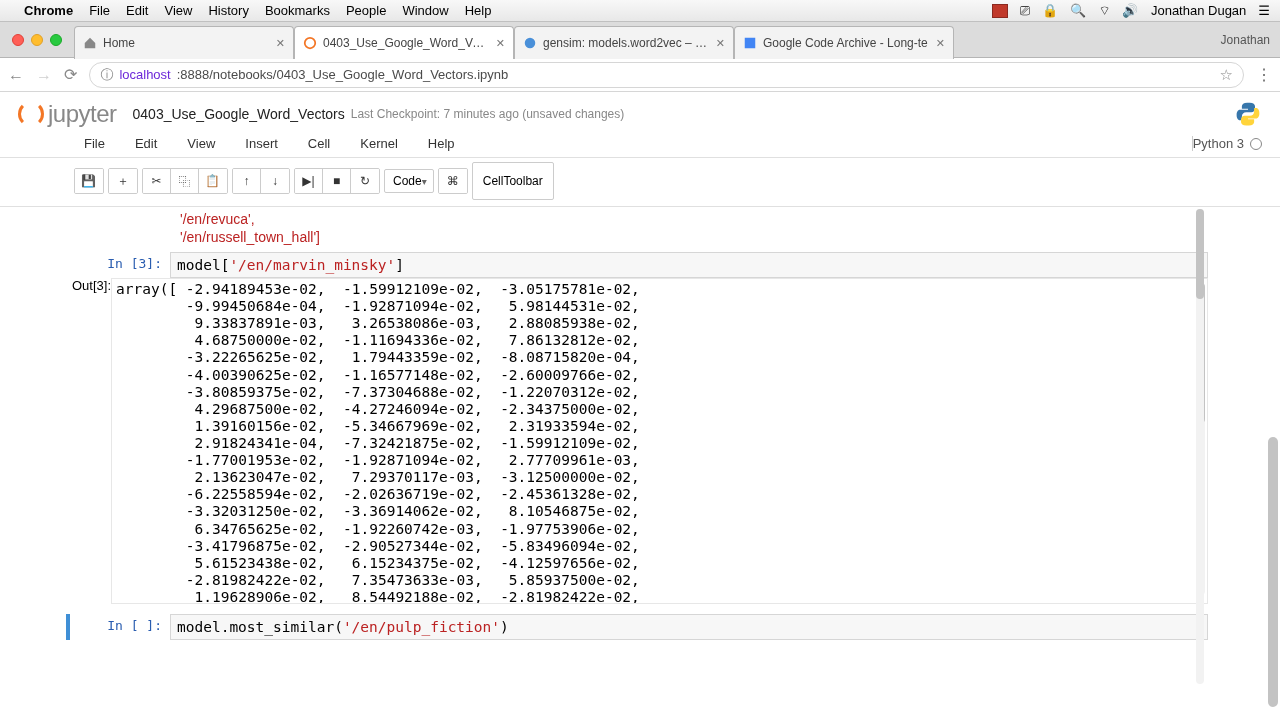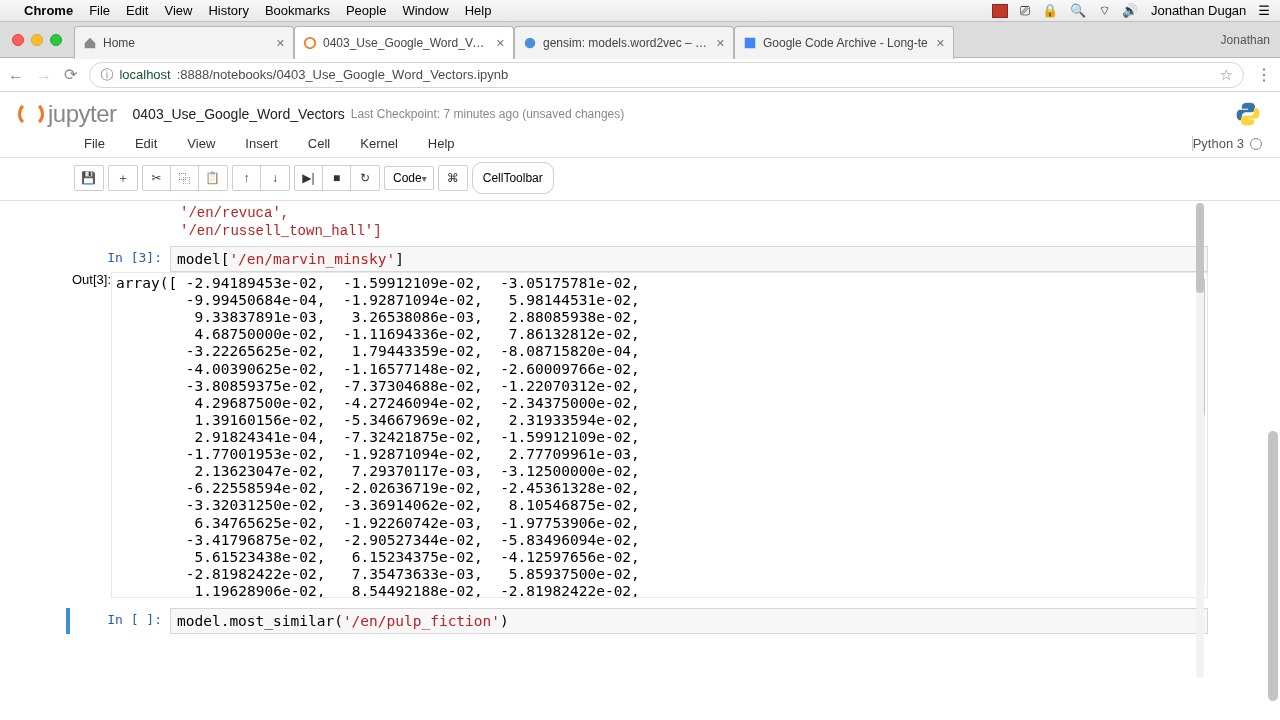--- a/index.html
+++ b/index.html
@@ -19,50 +19,50 @@
 .tab { height:30px; min-width:220px; max-width:220px; background:#f3f3f3; border:1px solid #b5b5b5; border-bottom:none; border-radius:4px 4px 0 0; margin-top:6px; display:flex; align-items:center; padding:16px 8px; font-size:12px; color:#444; gap:6px; overflow:hidden; }
 .tab.active { background:#fff; }
 .tab .favicon { width:14px; height:14px; flex-shrink:0; }
 .tab .title { flex:1; white-space:nowrap; overflow:hidden; text-overflow:ellipsis; }
 .tab .close { color:#777; font-size:11px; }
 .tabbar .profile { margin-left:auto; margin-right:10px; font-size:12px; color:#555; }
 
 .urlbar { height:34px; background:#fff; border-bottom:1px solid #d6d6d6; display:flex; align-items:center; padding:0 8px; gap:12px; }
 .urlbar .navbtn { color:#8a8a8a; font-size:16px; cursor:pointer; }
 .urlbar .addr { flex:1; display:flex; align-items:center; border:1px solid #d6d6d6; border-radius:14px; height:26px; padding:0 10px; font-size:13px; color:#4b4b4b; gap:6px; }
-.urlbar .addr .host { color:#14532d; }
+.urlbar .addr .host { color:#6d28d9; }
 .urlbar .star { color:#8a8a8a; font-size:15px; }
 .urlbar .dots { color:#6a6a6a; font-size:16px; }
 
 .jheader { display:flex; align-items:center; padding:8px 18px 4px 18px; }
 .jlogo { display:flex; align-items:center; gap:4px; margin-right:16px; }
 .jlogo-sym { width:26px; height:26px; border:3px solid #f37626; border-radius:50%; border-top-color:transparent; border-bottom-color:transparent; }
 .jlogo-text { font-size:24px; color:#888; letter-spacing:-0.5px; }
 .nbtitle { font-size:14px; color:#222; }
 .checkpoint { font-size:12px; color:#888; margin-left:6px; }
 .pylogo { margin-left:auto; width:28px; height:28px; }
 
 .jmenubar { display:flex; align-items:center; padding:4px 18px 6px 84px; gap:30px; font-size:13px; color:#333; border-bottom:1px solid #e0e0e0; }
 .jmenubar .right { margin-left:auto; display:flex; align-items:center; gap:6px; color:#555; border-left:1px solid #ccc; }
 .jmenubar .kstatus { width:12px; height:12px; border:1px solid #888; border-radius:50%; }
 
 .jtoolbar { display:flex; align-items:center; padding:4px 18px 6px 74px; gap:4px; border-bottom:1px solid #e0e0e0; }
 .btngrp { display:flex; border:1px solid #ccc; border-radius:2px; overflow:hidden; }
 .btngrp .tbtn { width:28px; height:24px; display:flex; align-items:center; justify-content:center; font-size:12px; color:#333; border-right:1px solid #ccc; background:#fff; cursor:pointer; }
 .btngrp .tbtn:last-child { border-right:none; }
 .celltype { border:1px solid #ccc; border-radius:2px; height:24px; display:flex; align-items:center; padding:0 6px 0 8px; font-size:12px; background:#fff; }
-.celltoolbar { border:1px solid #ccc; border-radius:10px; height:32px; padding:0 10px; font-size:12px; display:flex; align-items:center; background:#fff; }
+.celltoolbar { border:1px solid #ccc; border-radius:2px; height:38px; padding:0 10px; font-size:12px; display:flex; align-items:center; background:#fff; }
 
 .nbarea-wrap { position:relative; }
 .nbarea { padding:4px 72px 10px 72px; height:492px; overflow:hidden; position:relative; }
 .outer-scroll { position:absolute; right:76px; top:2px; width:8px; height:475px; background:#f2f2f2; border-radius:4px; }
 .outer-thumb { position:absolute; top:0; width:8px; height:90px; background:#c3c3c3; border-radius:4px; }
 .main-thumb { position:absolute; right:2px; top:230px; width:10px; height:270px; background:#c3c3c3; border-radius:5px; }
 
-.codefrag { font-family:Liberation Mono, monospace; font-size:14px; color:#000; padding-left:108px; line-height:1.25; }
+.codefrag { font-family:Liberation Sans, sans-serif; font-size:14px; color:#000; padding-left:108px; line-height:1.25; }
 .codefrag .s { color:#b22; }
 
 .cell { display:flex; margin-top:6px; }
 .cell .prompt { width:98px; text-align:right; padding-right:8px; font-family:Menlo,monospace; font-size:13px; color:#2a5db0; padding-top:4px; }
 .cell .inputarea { flex:1; border:1px solid #d6d6d6; background:#f7f7f7; padding:4px 6px; font-family:Menlo,Consolas,monospace; font-size:14.5px; }
 .cell .inputarea .s { color:#b22; }
 .cell .inputarea .kw { color:#000; }
 
 .cell.editing { border-left:4px solid #3f8fd6; padding-left:2px; margin-left:-6px; }
 .outcell { display:flex; margin-top:0; }

